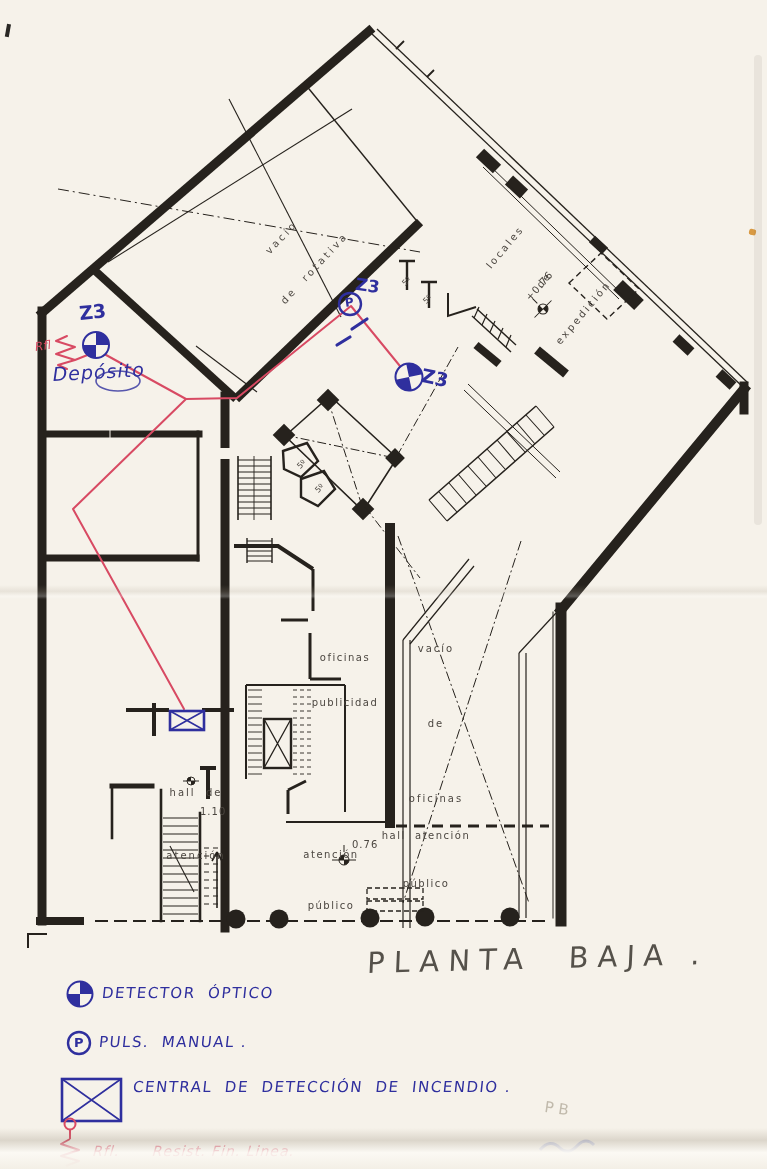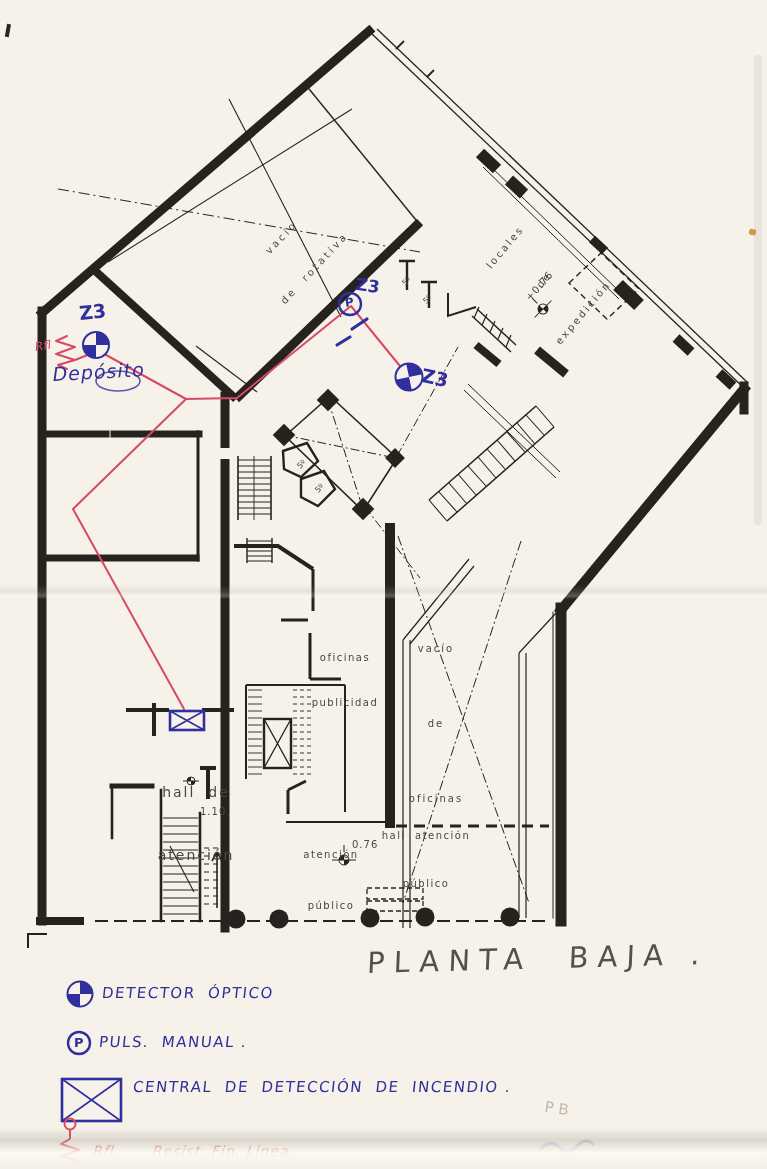--- a/index.html
+++ b/index.html
@@ -262,21 +262,21 @@
   <div class="lbl" style="left:294px;top:812px;width:74px;font-size:10px;letter-spacing:1.5px;line-height:17px;">
     <span class="ln">atención</span>
     <span class="ln">público</span>
   </div>
 
   <div class="lbl" style="left:362px;top:796px;width:98px;font-size:10px;letter-spacing:1.5px;line-height:16px;margin-left:15px;">
     <span class="ln">hall  atención</span>
     <span class="ln">público</span>
   </div>
 
-  <div class="lbl" style="left:140px;top:740px;width:112px;font-size:14px;letter-spacing:2px;line-height:21px;">
+  <div class="lbl" style="left:140px;top:740px;width:112px;font-size:10px;letter-spacing:2px;line-height:21px;">
     <span class="ln">hall  de</span>
     <span class="ln">atención</span>
   </div>
 
   <div class="lbl" style="left:200px;top:770px;font-size:10px;letter-spacing:1px;margin-top:37px;">1.10</div>
 
   <div class="lbl" style="left:352px;top:840px;font-size:10px;letter-spacing:1px;">0.76</div>
 
   <div class="lbl" style="left:524px;top:296px;font-size:10px;letter-spacing:1px;transform:rotate(-48deg);">+0.76</div>
 

